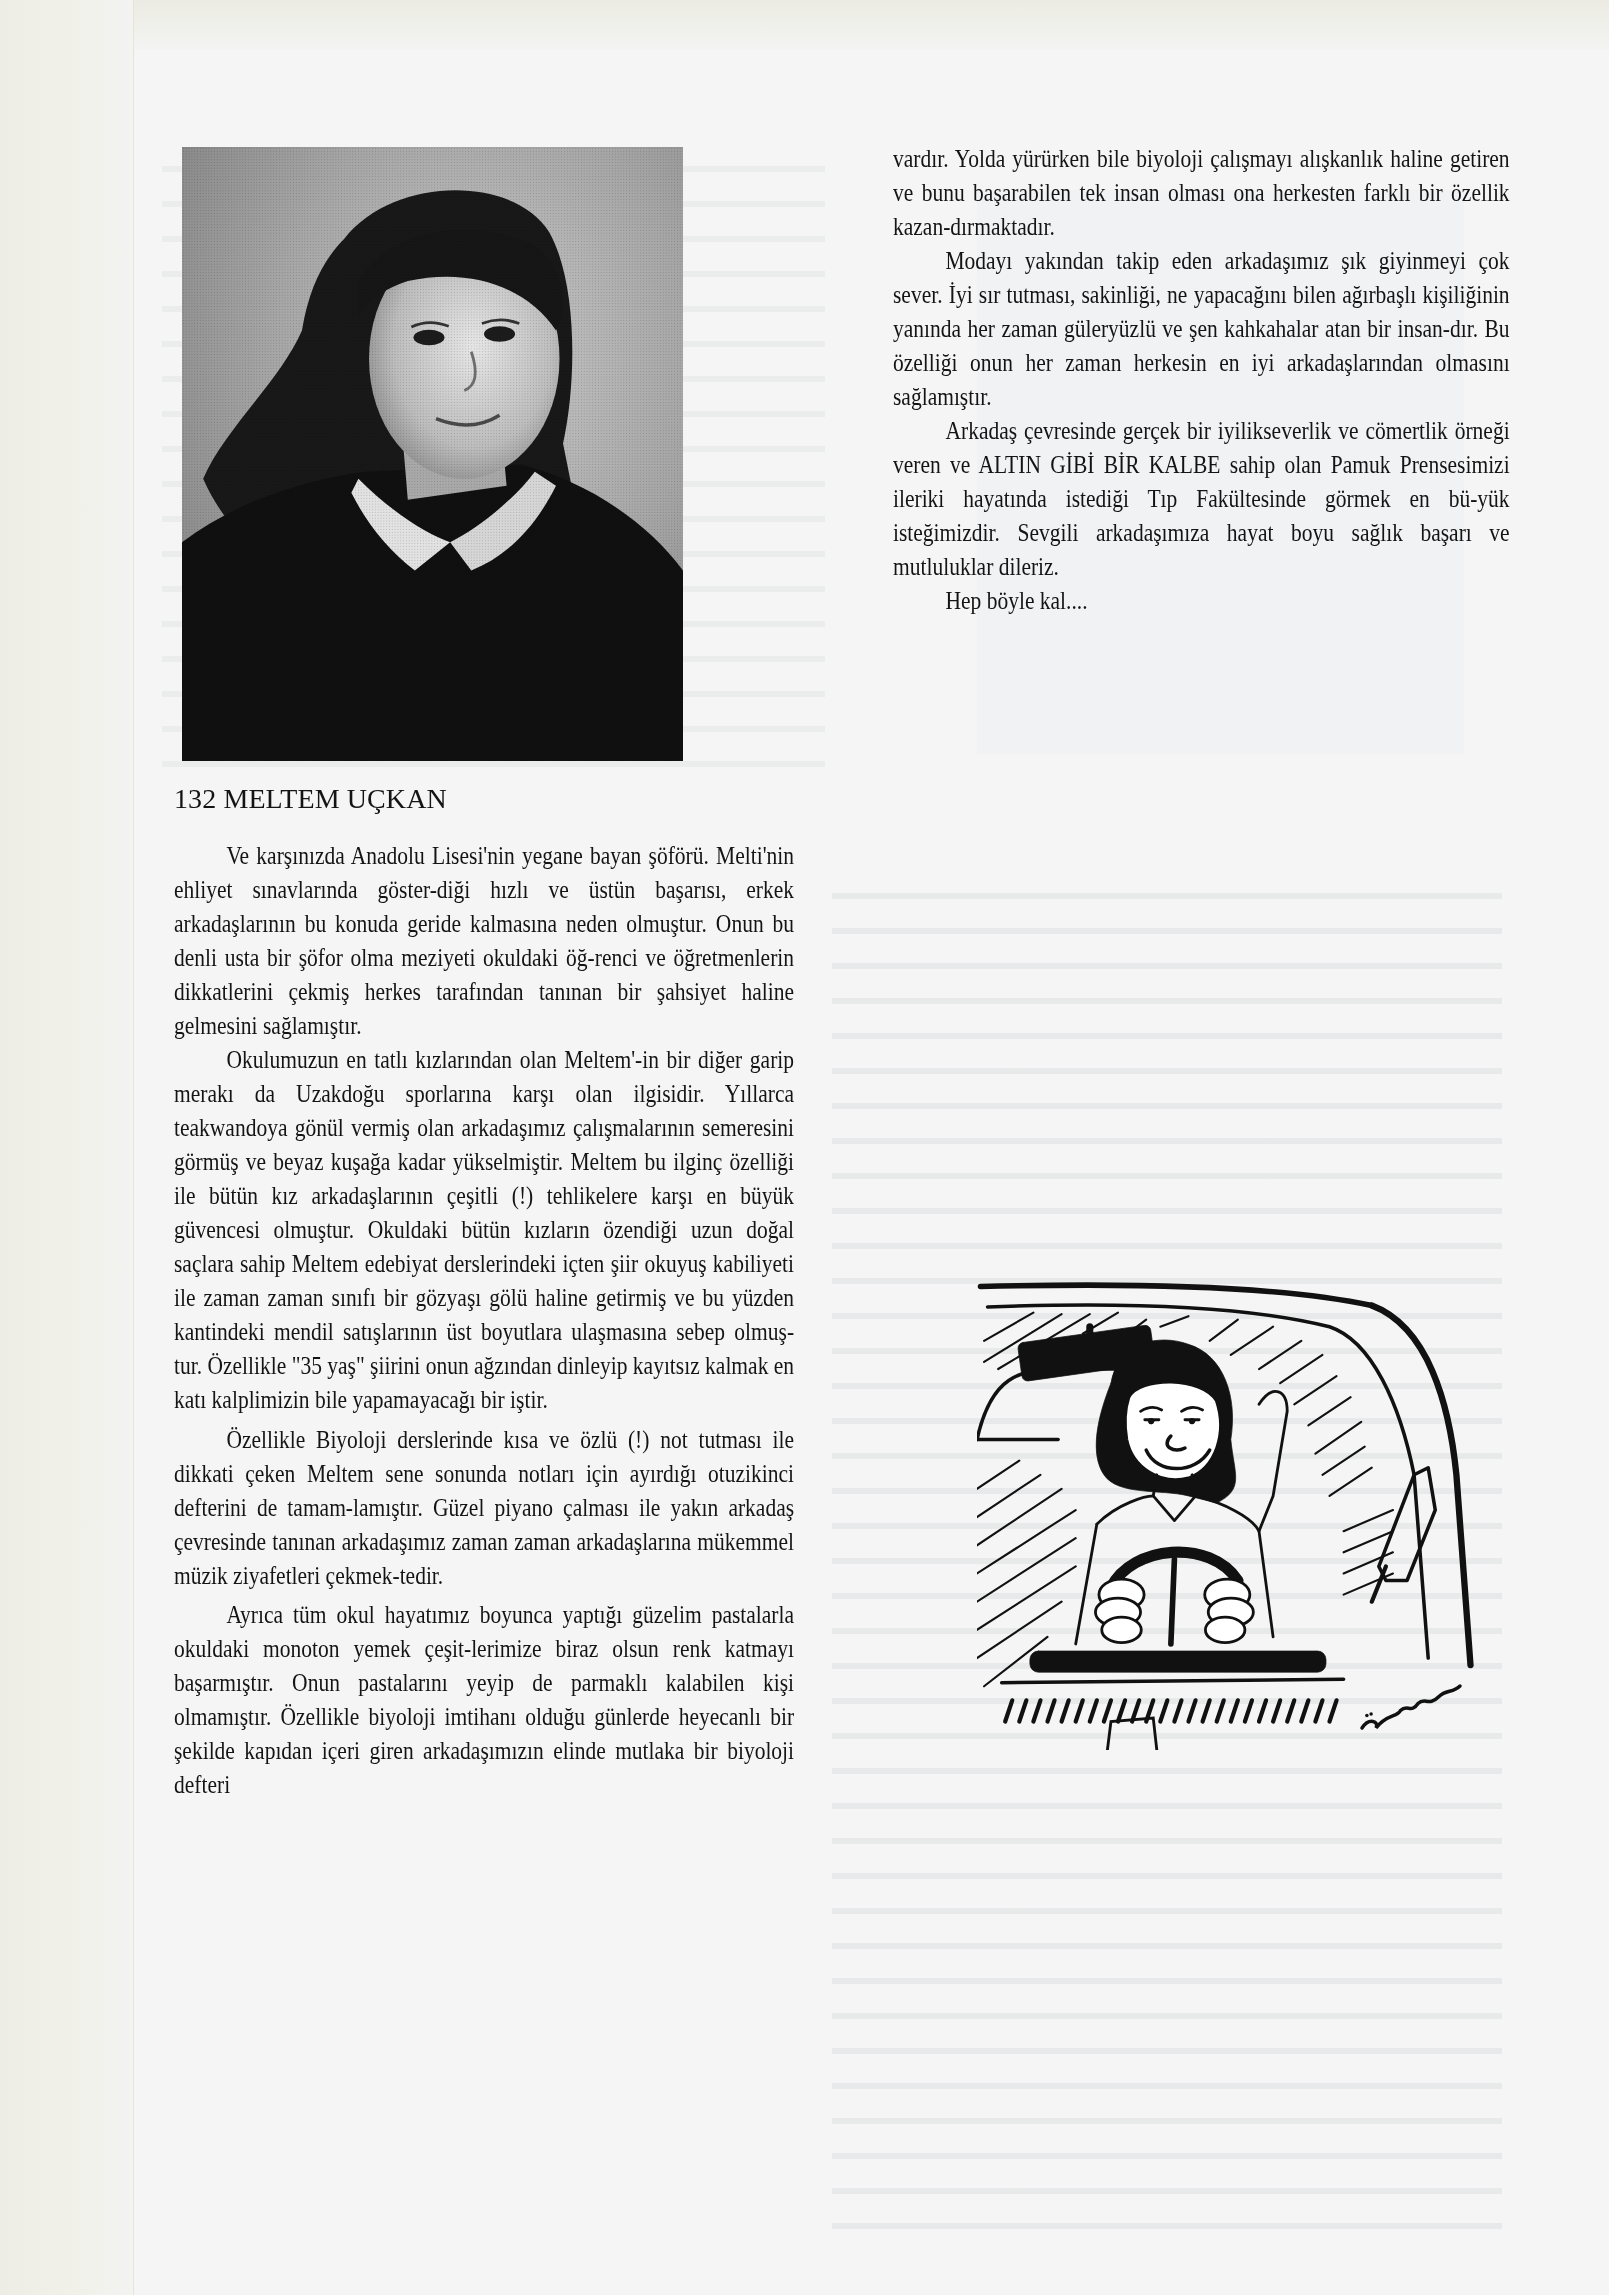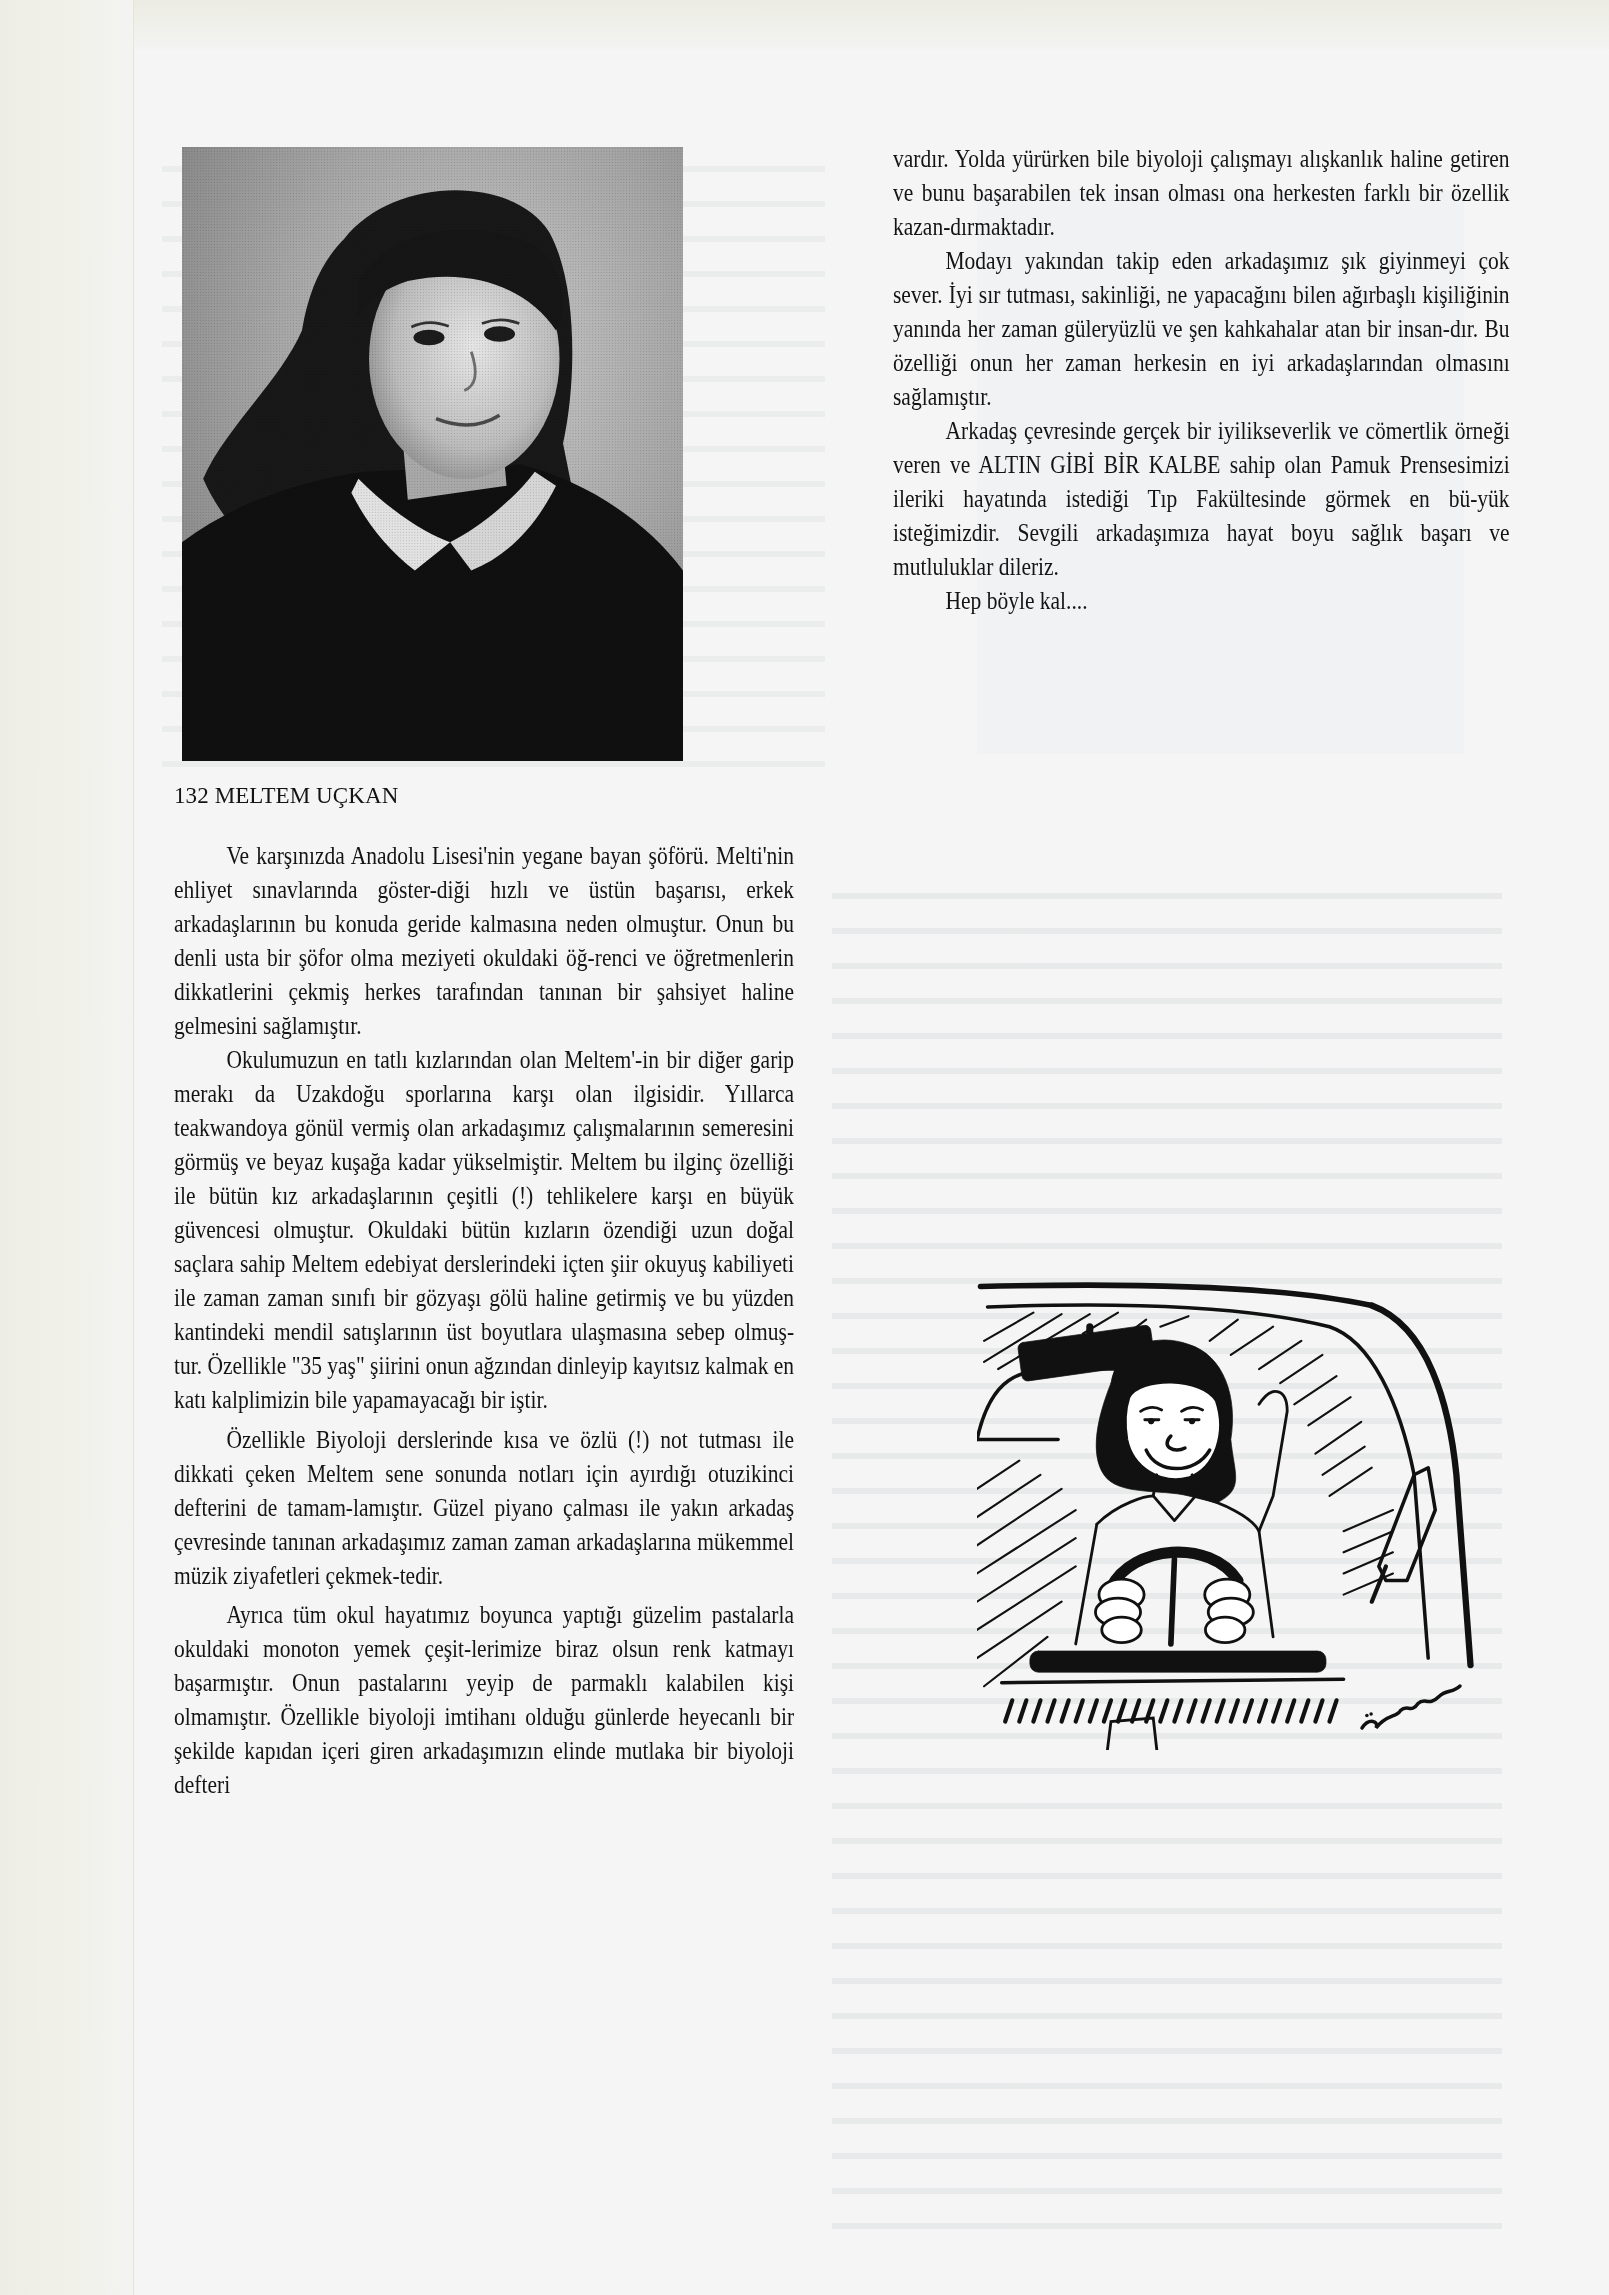--- a/index.html
+++ b/index.html
@@ -26,21 +26,21 @@
 
   
   .photo {
     position: absolute; left: 182px; top: 147px; width: 501px; height: 614px;
     background: #1b1b1b; overflow: hidden;
   }
   .photo svg { display: block; }
 
   .caption {
     position: absolute; left: 174px; top: 783px;
-    font-size: 23px; letter-spacing: 0.1px;
+    font-size: 28px; letter-spacing: 0.1px;
   }
 
   .col {
     position: absolute; font-size: 25px; line-height: 34px;
     text-align: justify; text-justify: inter-word;
     transform: scaleX(0.86); transform-origin: left top;
   }
   .col p { margin: 0; text-indent: 0; }
   .col p.ind { text-indent: 61px; }
   .col-left { left: 174px; top: 839px; width: 721px; }

